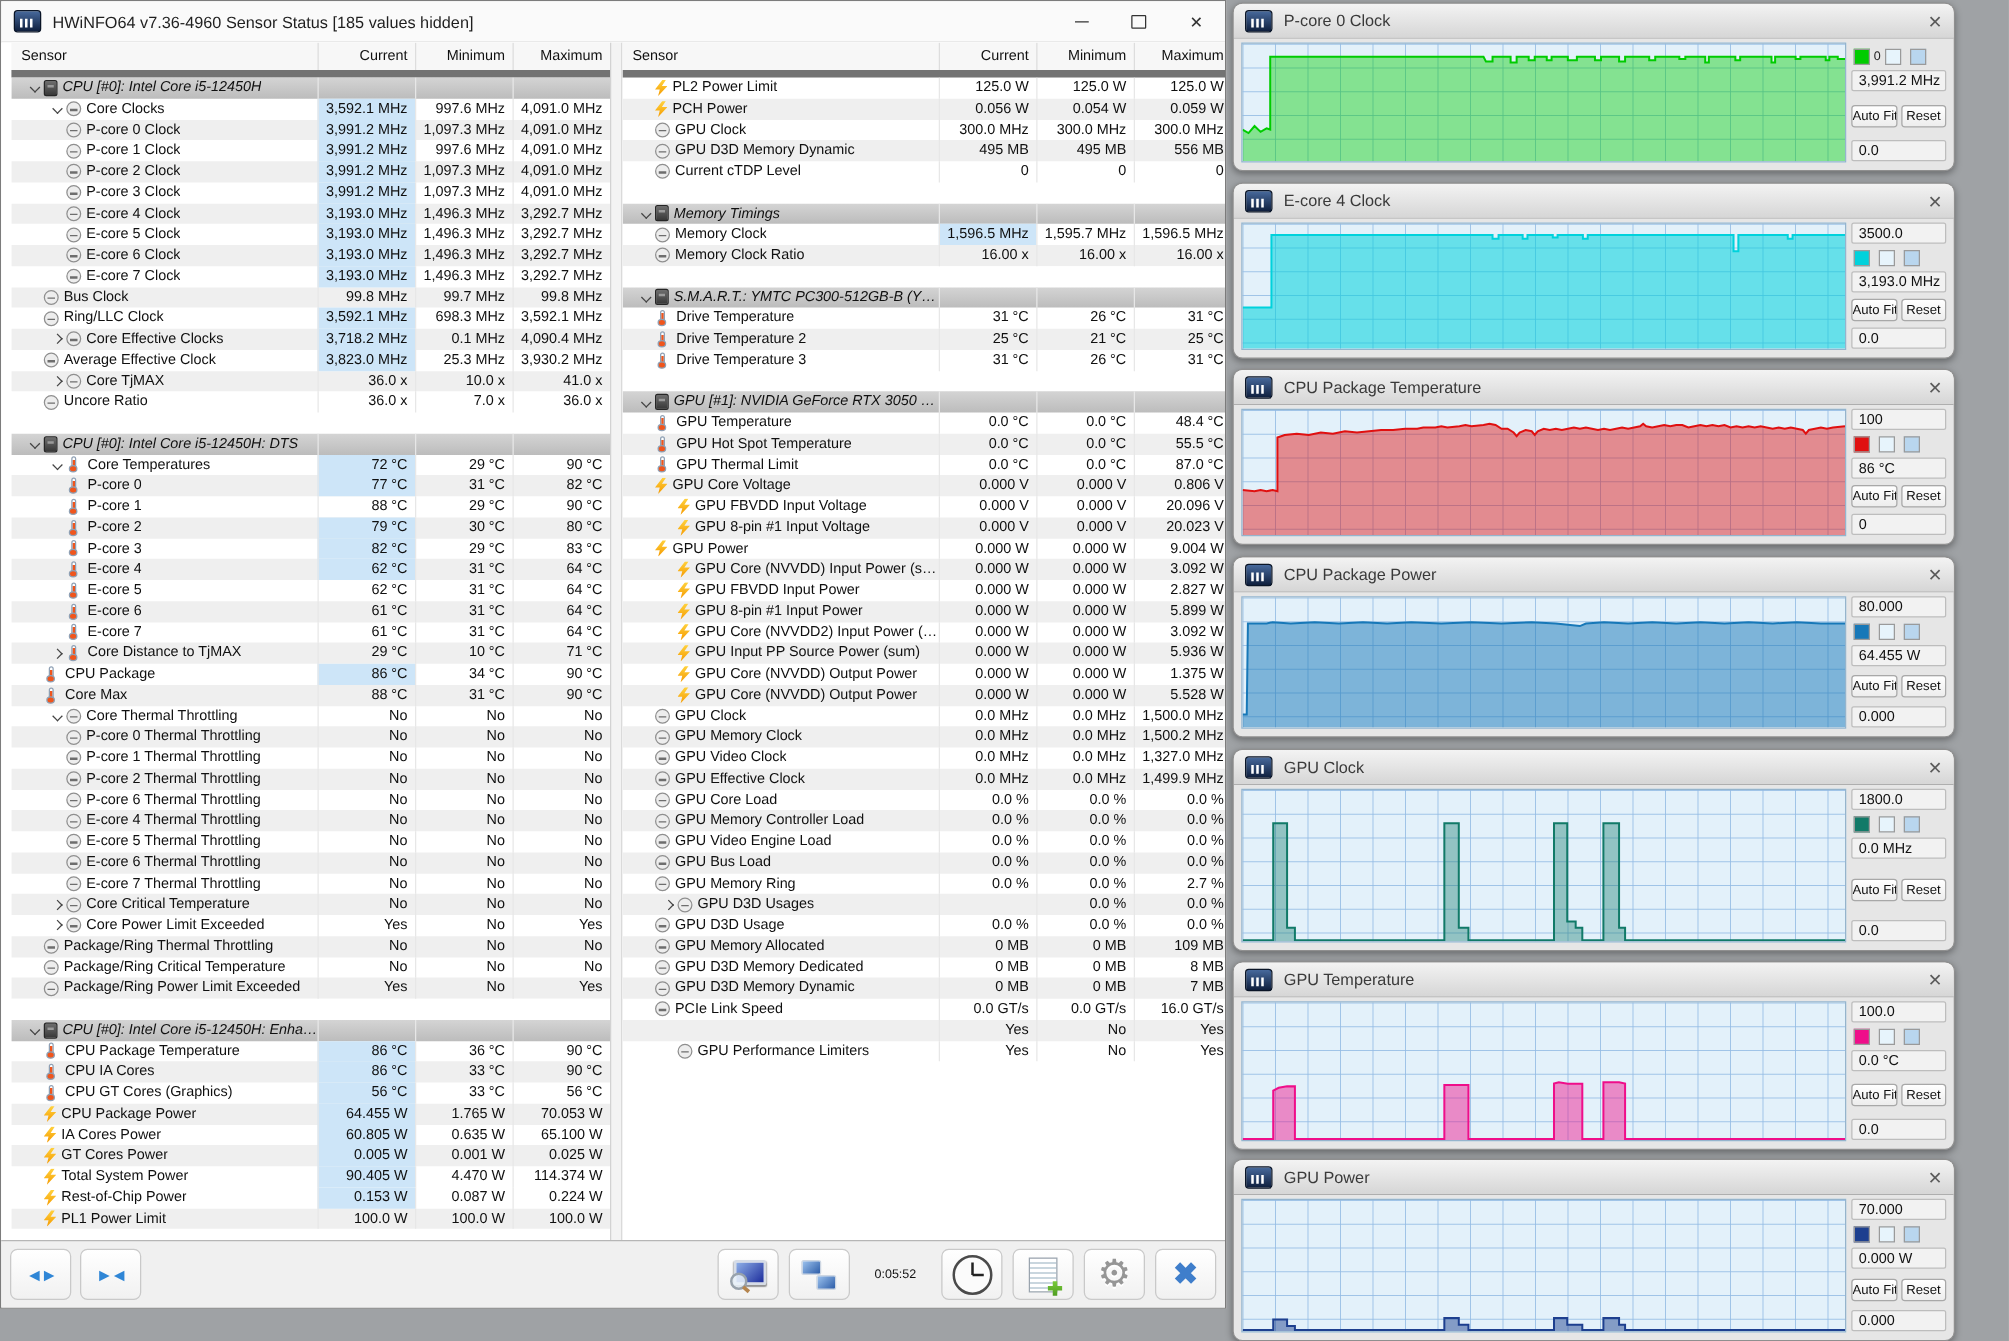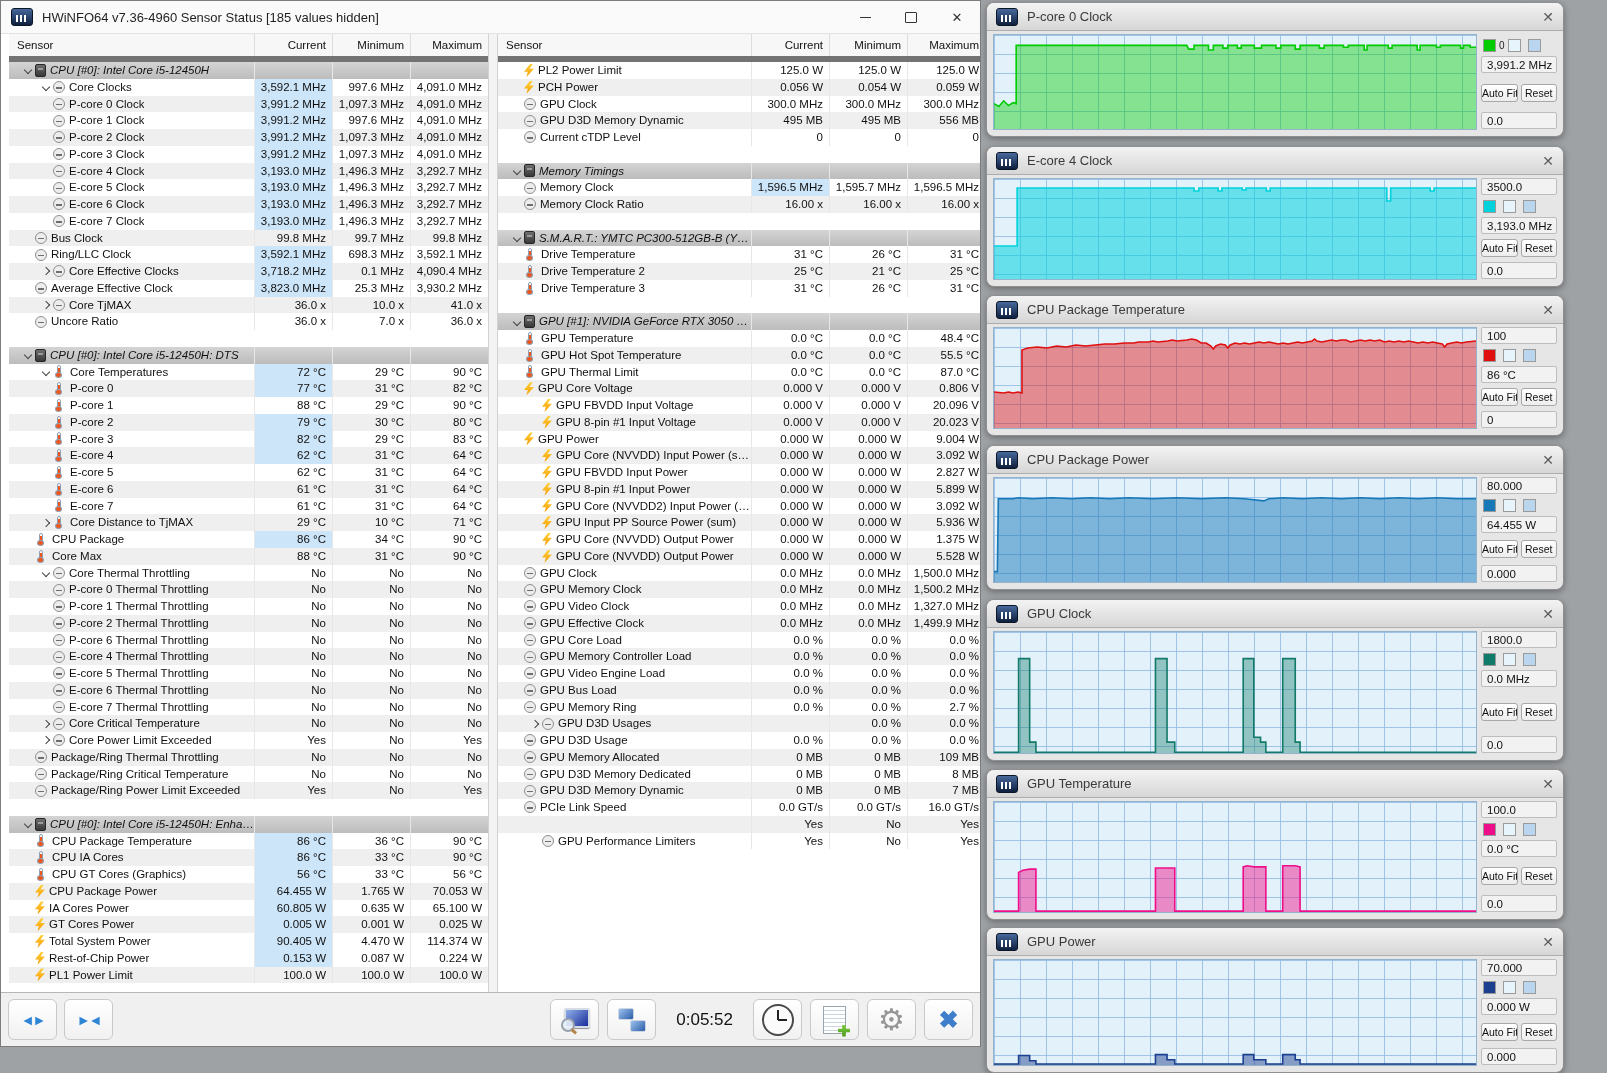--- a/index.html
+++ b/index.html
@@ -45,21 +45,21 @@
   .thermo::before{content:"";position:absolute;left:4px;top:0;width:4px;height:9px;background:linear-gradient(#fff 25%,#f0551c 25%);border:1px solid #8fa0b4;border-radius:2px 2px 0 0;box-sizing:border-box}
   .thermo::after{content:"";position:absolute;left:2px;top:7px;width:7px;height:6px;background:#f0551c;border:1px solid #8fa0b4;border-radius:50%;box-sizing:border-box}
   .bolt{width:10px;height:13px;background:linear-gradient(#ffd23e,#f59a00);clip-path:polygon(60% 0,0 60%,38% 60%,25% 100%,100% 38%,55% 38%,88% 0)}
   .chip{width:11px;height:13px;background:linear-gradient(#6e6e6e,#383838);border:1px solid #262626;border-radius:2px;box-sizing:border-box}
   .chip::after{content:"";position:absolute;left:2px;right:2px;top:3px;height:2px;background:#9a9a9a}
   
   .toolbar{height:53px;flex:none;border-top:1px solid #b6b6b6;background:#f0f0f0;display:flex;align-items:center;padding:0 7px;gap:7px}
   .tbtn{width:47px;height:39px;border:1px solid #c9c9c9;border-radius:6px;background:linear-gradient(#ffffff,#f1f1f1);display:flex;align-items:center;justify-content:center;flex:none}
   .arrows{color:#2f86d6;font-weight:bold;font-size:14px;letter-spacing:-2px}
   .right-cluster{margin-left:auto;display:flex;align-items:center;gap:8px}
-  .time{font-size:17px;color:#111;margin:2px 12px}
+  .time{font-size:10px;color:#111;margin:2px 12px}
   .msn{width:28px;height:24px;position:relative;display:inline-block}
   .msn .scr{position:absolute;left:3px;top:0;width:22px;height:16px;background:linear-gradient(135deg,#8fb0e8,#1c2c9c);border:2px solid #d6dce6;border-radius:2px;box-shadow:0 1px 1px rgba(0,0,0,.4)}
   .msn .mag{position:absolute;left:0;bottom:0;width:10px;height:10px;border:2px solid #98a2ac;border-radius:50%;background:rgba(235,243,250,.85)}
   .msn .mag::after{content:"";position:absolute;right:-4px;bottom:-3px;width:6px;height:2.5px;background:#b5854e;transform:rotate(40deg)}
   .net{width:28px;height:24px;position:relative;display:inline-block}
   .net::before{content:"";position:absolute;left:0;top:0;width:14px;height:10px;background:linear-gradient(135deg,#9cc2ee,#2d5da8);border:1.5px solid #cdd6e2;border-radius:2px}
   .net::after{content:"";position:absolute;right:0;bottom:0;width:14px;height:10px;background:linear-gradient(135deg,#9cc2ee,#2d5da8);border:1.5px solid #cdd6e2;border-radius:2px}
   .clk{width:32px;height:32px;border:2.5px solid #4a4a4a;border-radius:50%;background:#fbfbfb;position:relative;display:inline-block;box-sizing:border-box}
   .clk::before{content:"";position:absolute;left:50%;top:4px;width:2px;height:10px;background:#222;margin-left:-1px}
   .clk::after{content:"";position:absolute;left:50%;top:50%;width:9px;height:2px;background:#222;margin-top:-1px}

